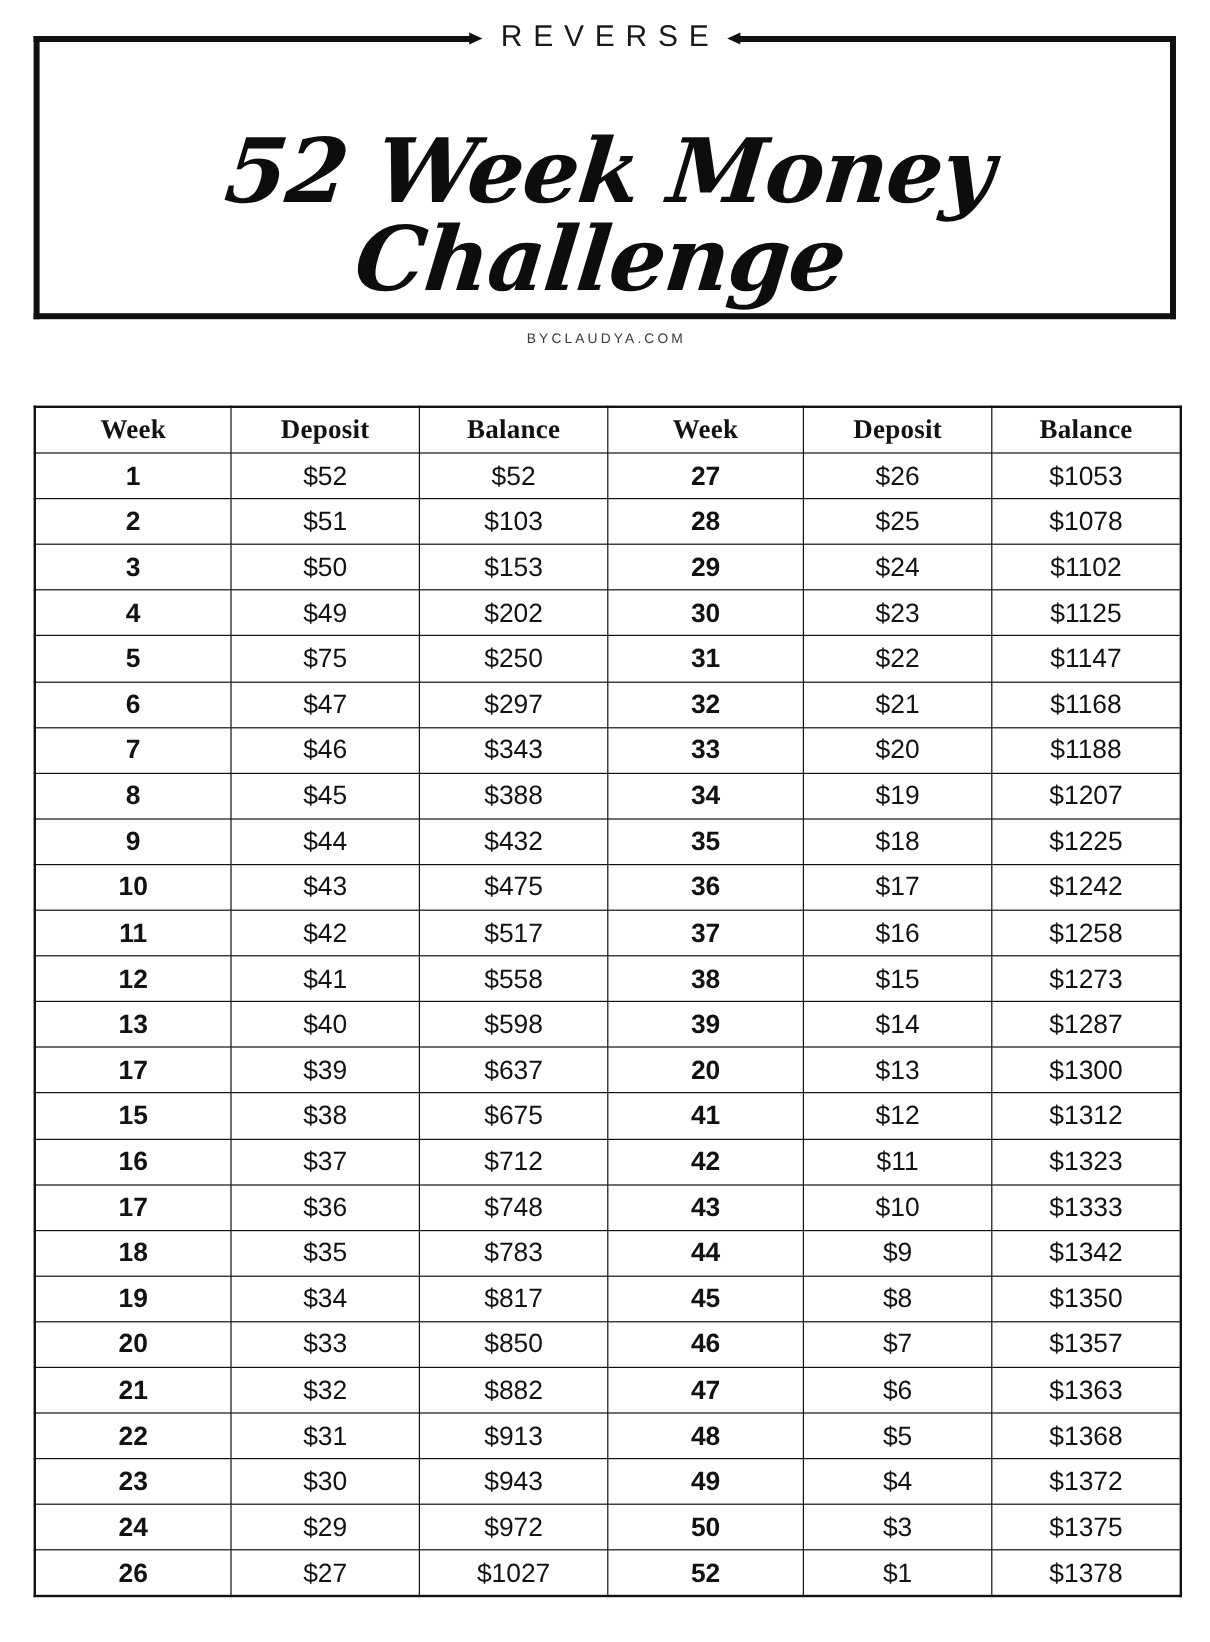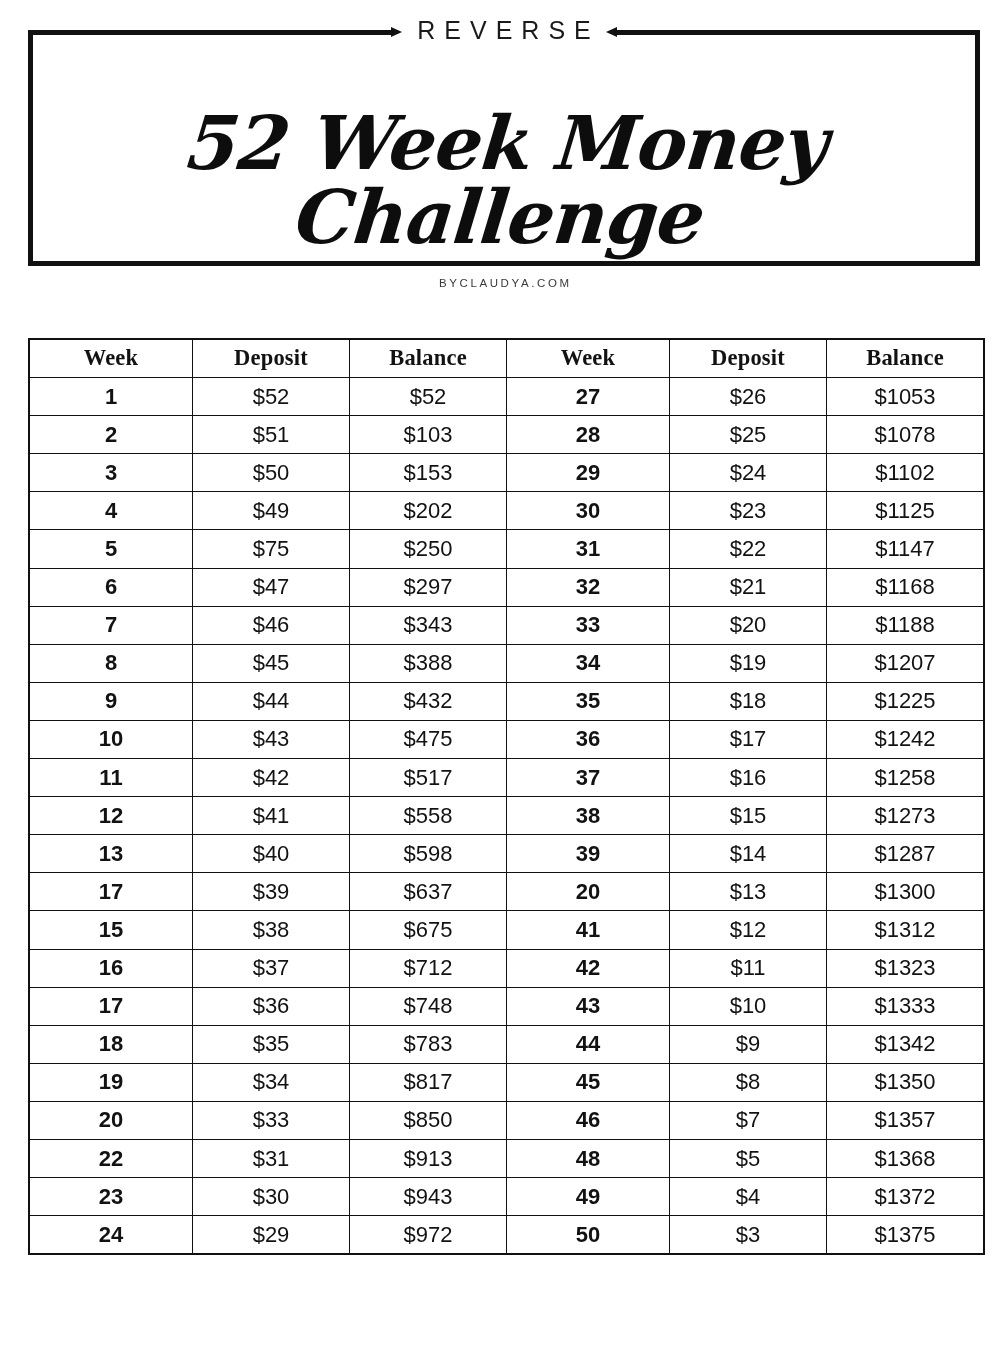--- a/index.html
+++ b/index.html
@@ -332,20 +332,28 @@
         </tr>
         <tr>
           <td class="col-week">20</td>
           <td class="col-money">$33</td>
           <td class="col-money">$850</td>
           <td class="col-week">46</td>
           <td class="col-money">$7</td>
           <td class="col-money">$1357</td>
         </tr>
         <tr>
+          <td class="col-week">21</td>
+          <td class="col-money">$32</td>
+          <td class="col-money">$882</td>
+          <td class="col-week">47</td>
+          <td class="col-money">$6</td>
+          <td class="col-money">$1363</td>
+        </tr>
+        <tr>
           <td class="col-week">22</td>
           <td class="col-money">$31</td>
           <td class="col-money">$913</td>
           <td class="col-week">48</td>
           <td class="col-money">$5</td>
           <td class="col-money">$1368</td>
         </tr>
         <tr>
           <td class="col-week">23</td>
           <td class="col-money">$30</td>
@@ -355,16 +363,24 @@
           <td class="col-money">$1372</td>
         </tr>
         <tr>
           <td class="col-week">24</td>
           <td class="col-money">$29</td>
           <td class="col-money">$972</td>
           <td class="col-week">50</td>
           <td class="col-money">$3</td>
           <td class="col-money">$1375</td>
         </tr>
+        <tr>
+          <td class="col-week">26</td>
+          <td class="col-money">$27</td>
+          <td class="col-money">$1027</td>
+          <td class="col-week">52</td>
+          <td class="col-money">$1</td>
+          <td class="col-money">$1378</td>
+        </tr>
       </tbody>
   </table>
 
 </div>
 
 </body></html>

